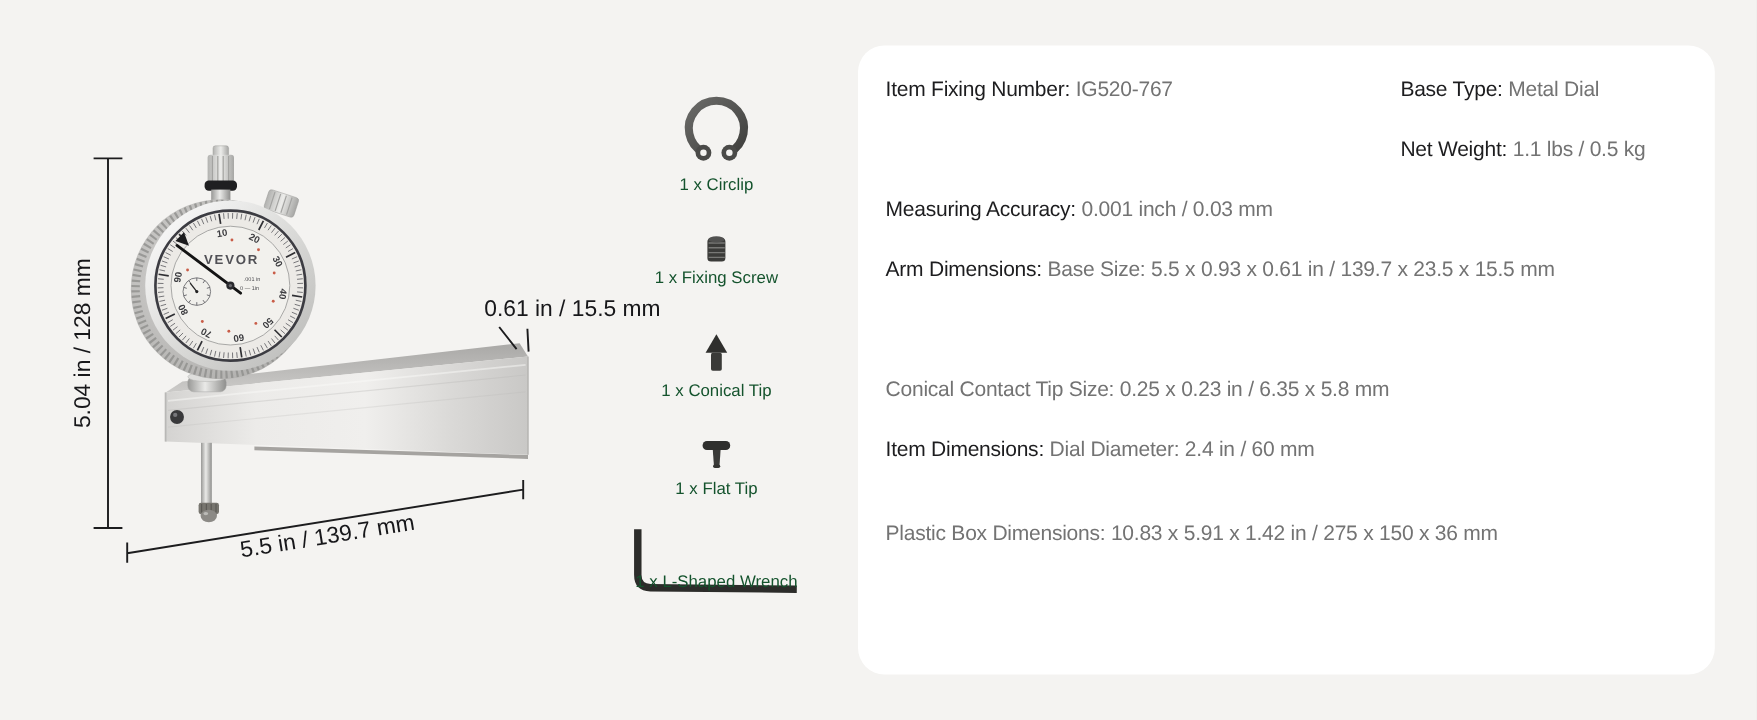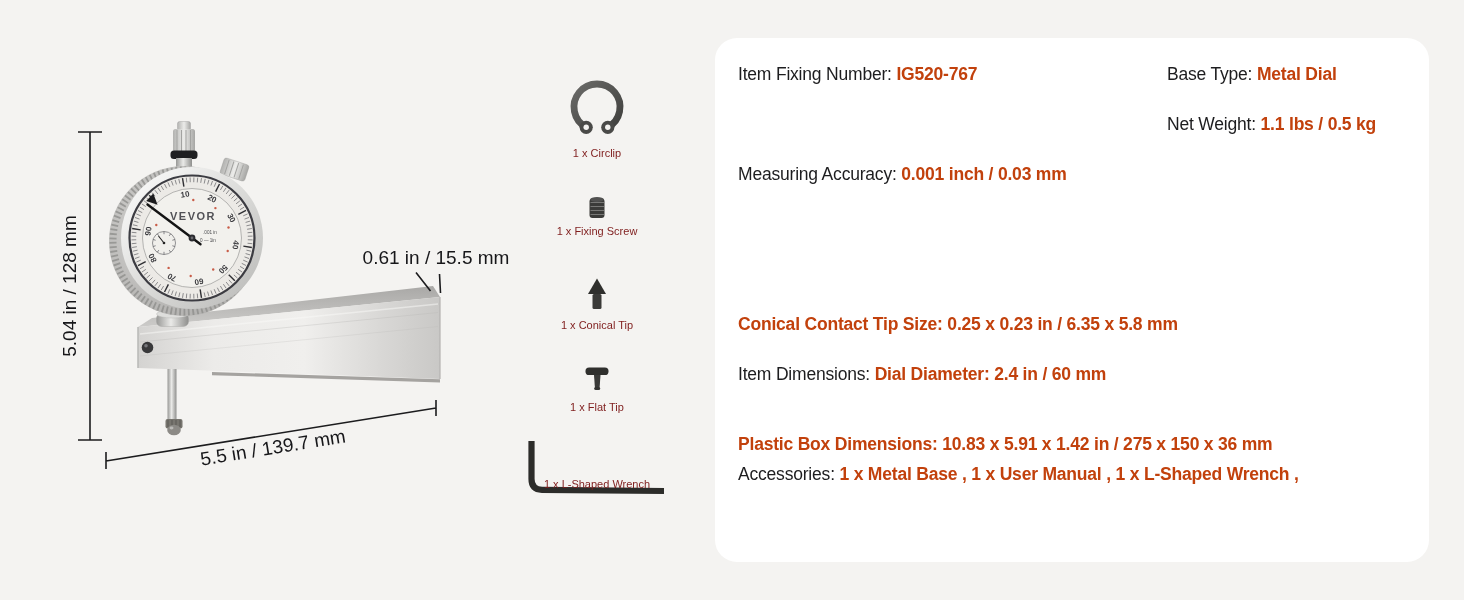--- a/index.html
+++ b/index.html
@@ -3,27 +3,27 @@
 <meta charset="utf-8">
 <style>
   html,body{margin:0;padding:0;background:#e9e8e6;}
   .canvas{position:relative;width:1464px;height:600px;background:#f4f3f1;overflow:hidden;
           font-family:"Liberation Sans",sans-serif;}
   .spec-card{position:absolute;left:715px;top:38px;width:714px;height:524px;
              background:#ffffff;border-radius:22px;}
   .art{position:absolute;left:0;top:0;width:1464px;height:600px;pointer-events:none;}
   .spec-line{position:absolute;white-space:nowrap;font-size:17.5px;letter-spacing:-0.2px;
              color:#1d1d1f;height:24px;line-height:24px;}
-  .spec-line .val{color:#c2410c;font-weight:700;}
-  .acc-label{position:absolute;transform:translate(-50%,-50%);font-size:11px;color:#7f1d1d;
+  .spec-line .val{color:#737373;font-weight:400;}
+  .acc-label{position:absolute;transform:translate(-50%,-50%);font-size:14px;color:#14532d;
              white-space:nowrap;}
   .dim-label{position:absolute;font-size:19px;color:#17171a;white-space:nowrap;}
   .dim-label.v{transform:translate(-50%,-50%) rotate(-90deg);}
   .dim-label.s{transform:translate(-50%,-50%) rotate(-9.2deg);}
-  .dim-label.h{transform:translate(-50%,-50%);}
+  .dim-label.h{transform:translate(-50%,-50%);margin-left:41px;}
   .dialnum{font-size:8px;font-weight:600;fill:#3a3a3e;text-anchor:middle;dominant-baseline:central;}
   .brand{font-size:11px;font-weight:700;fill:#515156;letter-spacing:1.5px;text-anchor:middle;}
   .tinytext{font-size:4.6px;fill:#4c4c50;text-anchor:middle;}
 </style>
 </head>
 <body>
 
 <div class="canvas">
 
   <div class="spec-card"></div>
@@ -322,21 +322,21 @@
   <div class="dim-label h" style="left:436px;top:258px">0.61 in / 15.5 mm</div>
 
   <div class="acc-label" style="left:597px;top:153px">1 x Circlip</div>
   <div class="acc-label" style="left:597px;top:231px">1 x Fixing Screw</div>
   <div class="acc-label" style="left:597px;top:325px">1 x Conical Tip</div>
   <div class="acc-label" style="left:597px;top:407px">1 x Flat Tip</div>
   <div class="acc-label" style="left:597px;top:484px">1 x L-Shaped Wrench</div>
 
   <div class="spec-line" style="left:738px;top:62px"><span class="lbl">Item Fixing Number: </span><span class="val">IG520-767</span></div>
   <div class="spec-line" style="left:738px;top:162px"><span class="lbl">Measuring Accuracy: </span><span class="val">0.001 inch / 0.03 mm</span></div>
+  <div class="spec-line" style="left:738px;top:212px"><span class="lbl">Arm Dimensions: </span><span class="val">Base Size: 5.5 x 0.93 x 0.61 in / 139.7 x 23.5 x 15.5 mm</span></div>
   <div class="spec-line" style="left:738px;top:312px"><span class="lbl"></span><span class="val">Conical Contact Tip Size: 0.25 x 0.23 in / 6.35 x 5.8 mm</span></div>
   <div class="spec-line" style="left:738px;top:362px"><span class="lbl">Item Dimensions: </span><span class="val">Dial Diameter: 2.4 in / 60 mm</span></div>
   <div class="spec-line" style="left:738px;top:432px"><span class="lbl"></span><span class="val">Plastic Box Dimensions: 10.83 x 5.91 x 1.42 in / 275 x 150 x 36 mm</span></div>
-  <div class="spec-line" style="left:738px;top:462px"><span class="lbl">Accessories: </span><span class="val">1 x Metal Base , 1 x User Manual , 1 x L-Shaped Wrench ,</span></div>
 
   <div class="spec-line" style="left:1167px;top:62px"><span class="lbl">Base Type: </span><span class="val">Metal Dial</span></div>
   <div class="spec-line" style="left:1167px;top:112px"><span class="lbl">Net Weight: </span><span class="val">1.1 lbs / 0.5 kg</span></div>
 
 </div>
 
 </body></html>

